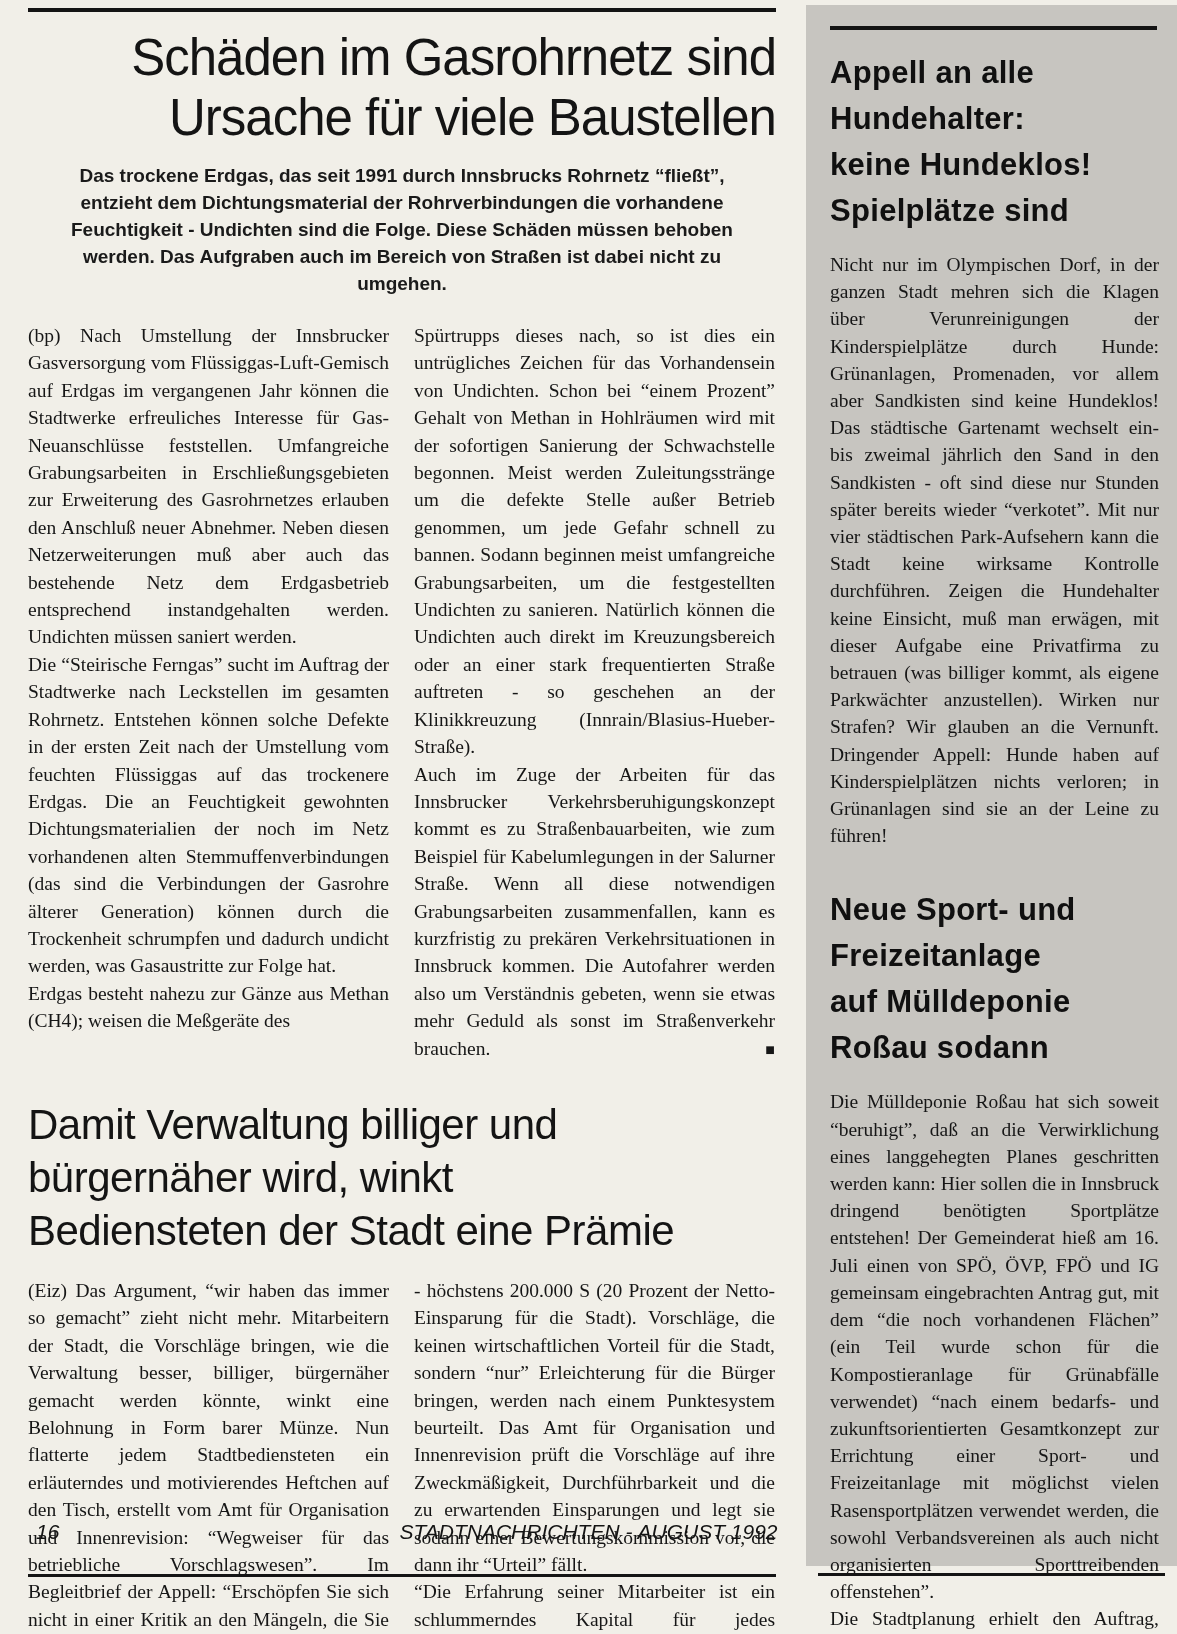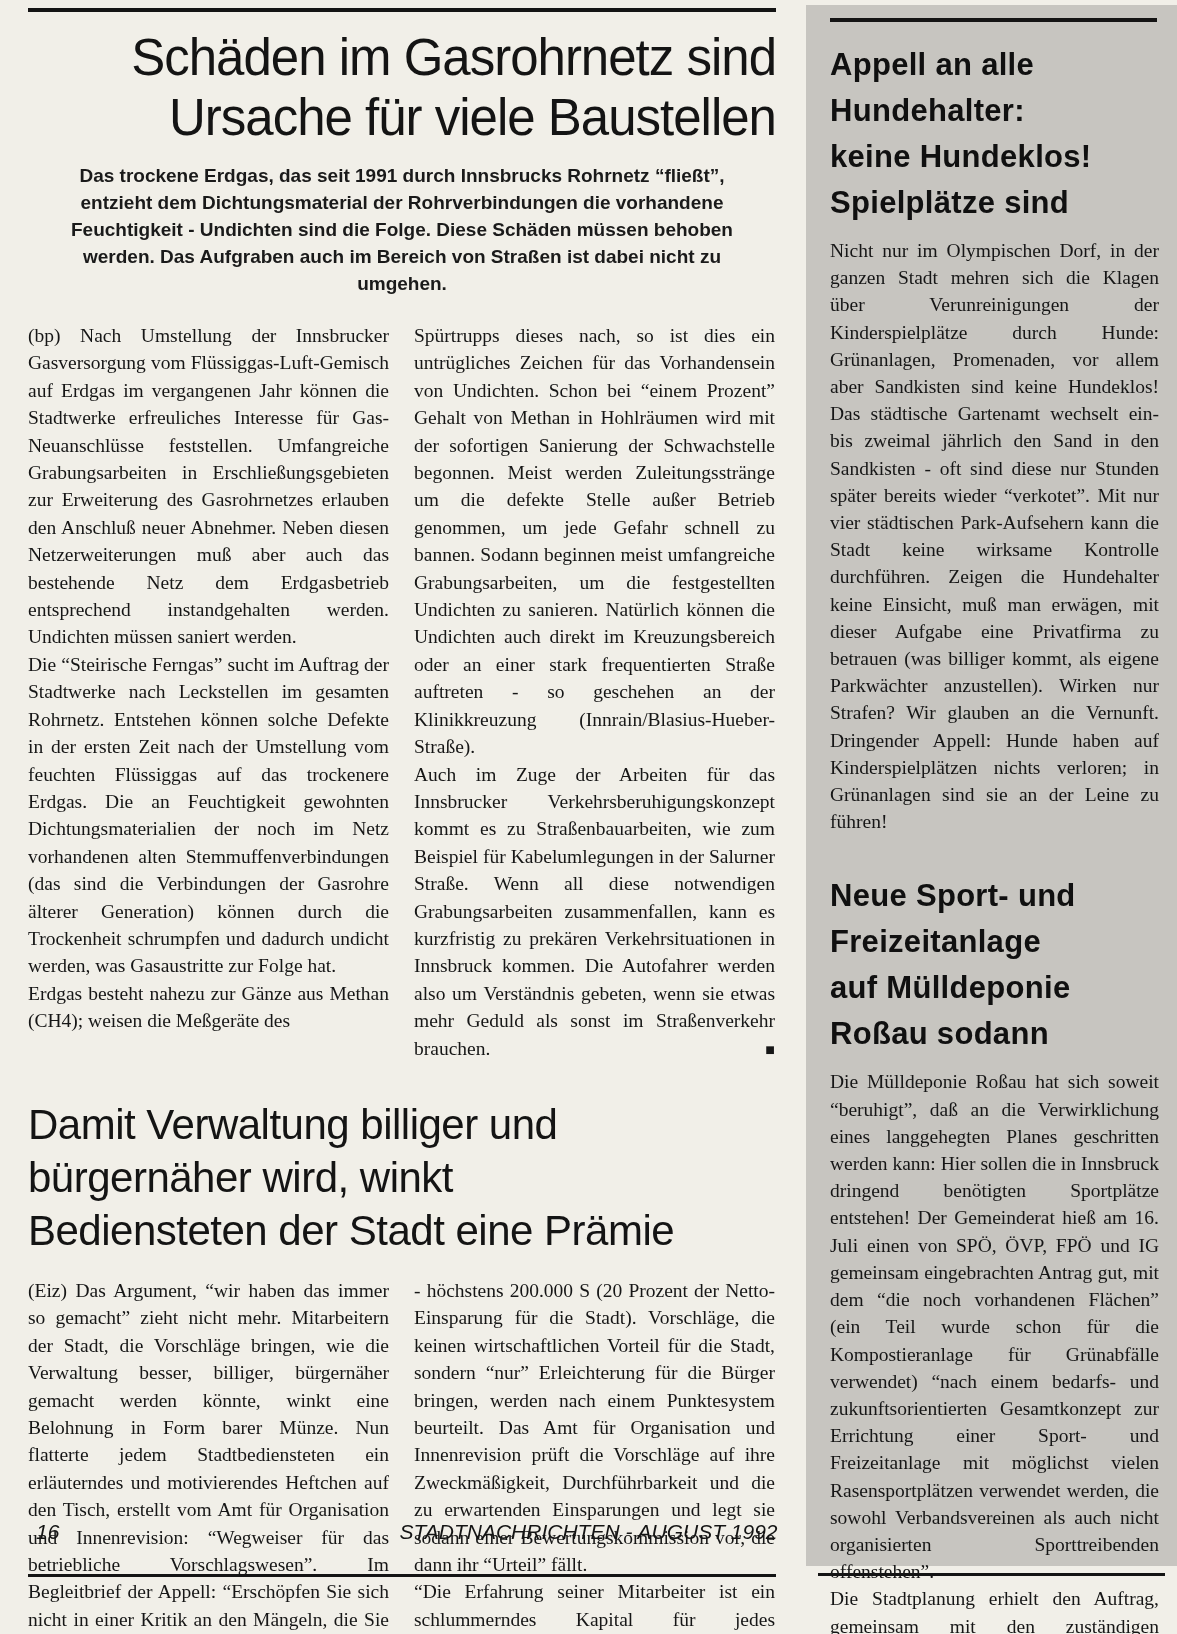--- a/index.html
+++ b/index.html
@@ -59,36 +59,36 @@
     color: #141414;
   }
   .praemie-cols { margin-top: 18px; }
 
   
   .sidebar {
     position: absolute; left: 806px; top: 5px;
     width: 371px; height: 1561px;
     background: #c7c5c0;
     box-sizing: border-box;
-    padding: 8px 18px 0 24px;
+    padding: 16px 18px 0 24px;
   }
   .sidebar-top-rule { height: 4px; margin: 5px 2px 0 0; }
   .side-headline {
     font-family: "Liberation Sans", "DejaVu Sans", sans-serif;
     font-weight: 700;
     font-size: 31px; line-height: 46px;
     letter-spacing: 0.3px;
     margin: 20px 0 0;
     color: #101010;
   }
   .side-headline.second { margin-top: 38px; }
   .side-body {
     font-size: 19.5px; line-height: 27.2px;
     text-align: justify;
-    margin-top: 11px;
+    margin-top: 17px;
   }
   .side-body p { margin: 0; hyphens: auto; -webkit-hyphens: auto; }
 
   
   .main-bottom-rule    { position: absolute; left: 28px;  top: 1574px; width: 748px; height: 3px; }
   .sidebar-bottom-rule { position: absolute; left: 818px; top: 1573px; width: 347px; height: 3px; }
   .footer {
     position: absolute; left: 0; top: 1520px; width: 1177px;
     font-family: "Liberation Sans", sans-serif;
     font-style: italic;

